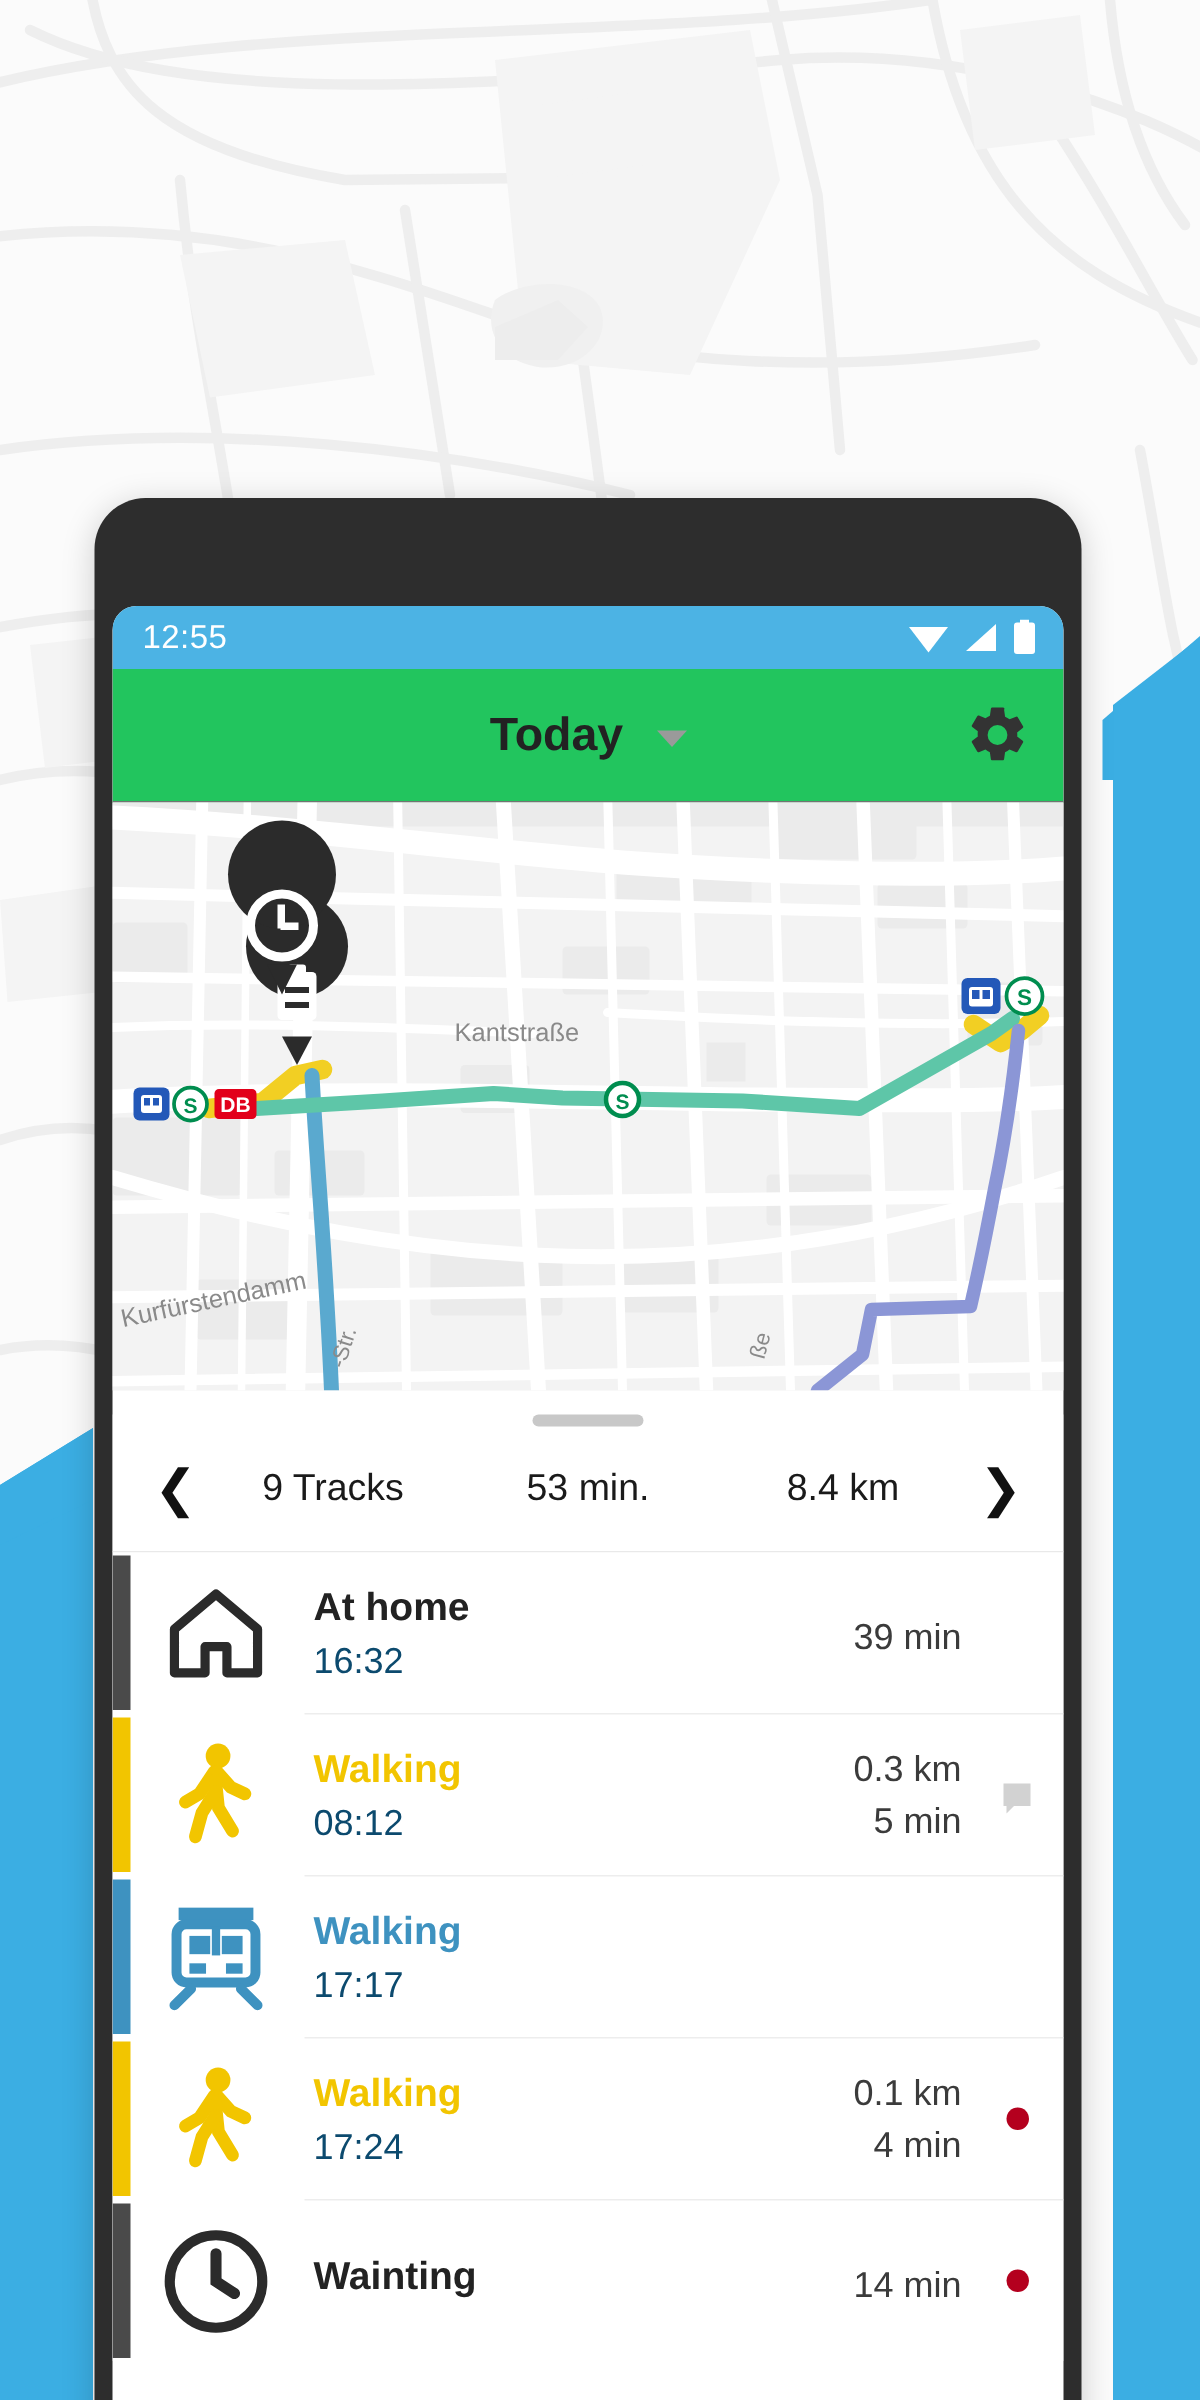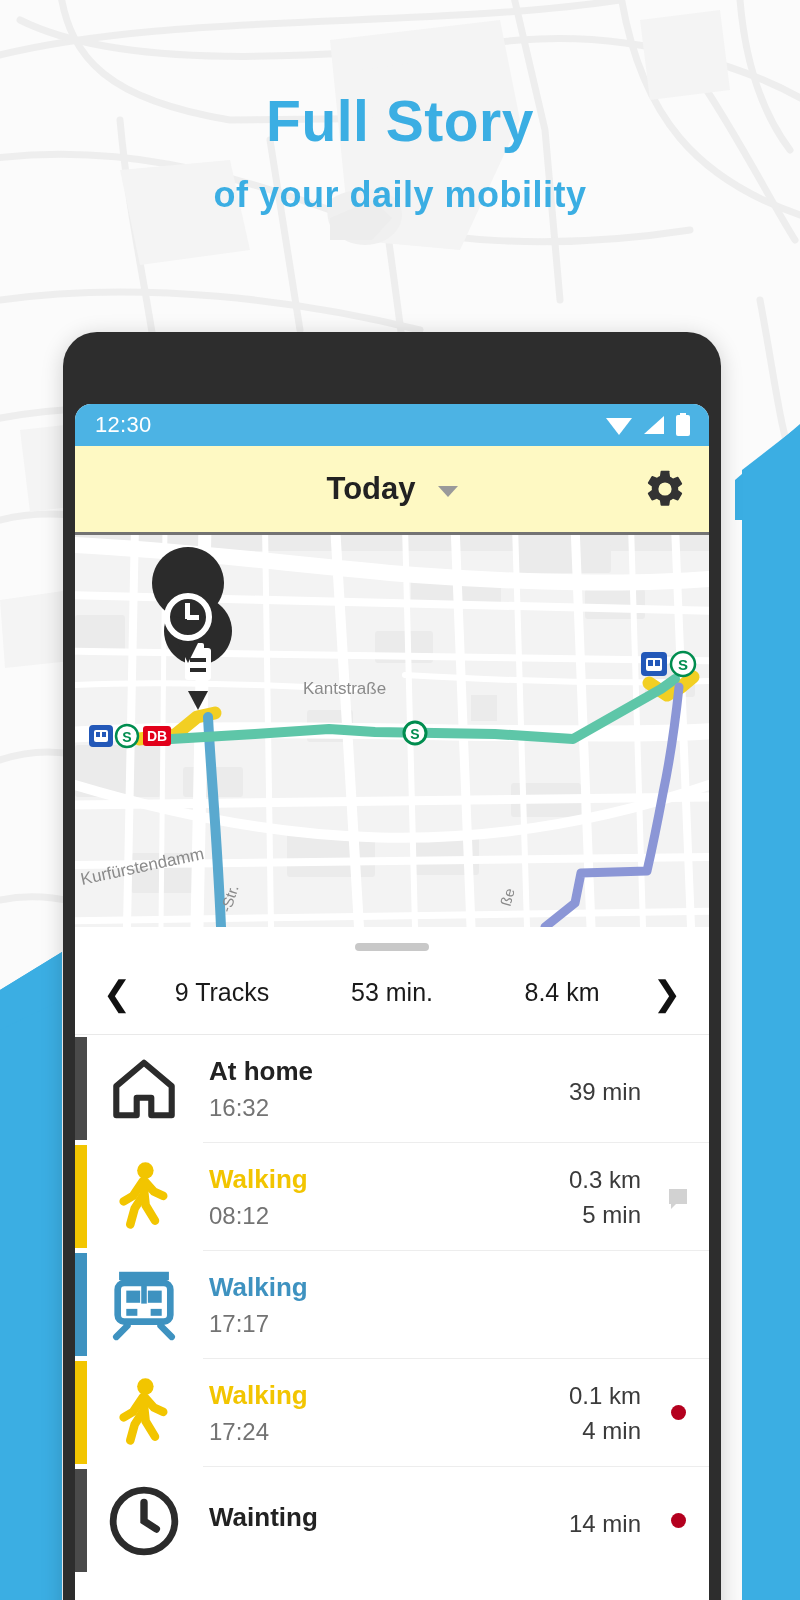--- a/index.html
+++ b/index.html
@@ -59,23 +59,23 @@
   .statusbar {
     height: 42px; background: #4CB3E4;
     display: flex; align-items: center;
     padding: 0 18px 0 20px; color: #fff;
   }
   .statusbar .clock { font-size: 22px; font-weight: normal; letter-spacing: .3px;}
   .statusbar .sb-icons { margin-left:auto; display:flex; align-items:center; gap:9px; }
 
   
   .appbar {
-    height: 89px; background: #fef9c3;
+    height: 89px; background: #22c55e;
     display: flex; align-items: center; position: relative;
-    border-bottom: 3px solid #737373;
+    border-bottom: 1px solid #737373;
   }
   .appbar .title-wrap {
     position:absolute; left:0; right:0; display:flex;
     justify-content:center; align-items:center; gap: 22px;
   }
   .appbar .title { font-size: 31px; font-weight: bold; color: #222; }
   .caret {
     width:0;height:0;border-left:10px solid transparent;border-right:10px solid transparent;
     border-top:11px solid #9a9a9a; margin-top:4px;
   }
@@ -102,21 +102,21 @@
   .summary .chev { font-size: 34px; color:#111; width: 40px; text-align:center; line-height:1;}
   .summary .cell { flex:1; text-align:center; font-size:25px; color:#1a1a1a; }
 
   
   .tracks { background: #fff; }
   .row { display:flex; align-items:center; height: 107px; position:relative; padding-left: 10px; }
   .row .bar { position:absolute; left:0; top:2px; bottom:2px; width: 12px; }
   .row .icon { width: 118px; display:flex; justify-content:center; align-items:center; }
   .row .texts { flex: 1; padding-left: 6px; }
   .row .r-title { font-size: 26px; font-weight: bold; line-height:1.25; }
-  .row .r-time { font-size: 24px; color:#737373; margin-top: 6px; }
+  .row .r-time { font-size: 24px; color:#0c4a6e; margin-top: 6px; }
   .row .metrics { text-align:right; padding-right: 6px; min-width: 130px; }
   .row .m1 { font-size: 24px; color:#3b3b3b; line-height:1.3; }
   .row .m2 { font-size: 24px; color:#3b3b3b; margin-top: 6px; }
   .row .trail { width: 62px; display:flex; justify-content:center; align-items:center; }
   .sep { height:1px; background:#ededed; margin-left: 128px; }
   .dot-red { width: 15px; height:15px; border-radius:50%; background:#b4001e; }
   .comment-ico { width:18px; height:15px; background:#d2d2d2; position:relative; }
   .comment-ico::after {
     content:""; position:absolute; left:2px; top:15px;
     border-left:5px solid #d2d2d2; border-bottom:5px solid transparent;
@@ -170,30 +170,26 @@
   <div class="blue-accents">
     <svg viewBox="0 0 800 1600" width="800" height="1600" xmlns="http://www.w3.org/2000/svg">
       <path d="M800 470 L 800 1600 L 742 1600 L 742 520 Z" fill="#3BAEE3"></path>
       <path d="M742 520 L 800 470 L 800 425 L 742 470 Z" fill="#3BAEE3"></path>
       <path d="M735 480 L 800 424 L 800 520 L 735 520 Z" fill="#3BAEE3"></path>
       <path d="M62 1600 L 0 1600 L 0 990 L 62 952 Z" fill="#3BAEE3"></path>
       <path d="M0 990 L 62 952 L 62 1000 L 0 1030 Z" fill="#3BAEE3"></path>
     </svg>
   </div>
 
-  <div class="headline">
-    <h1>Full Story</h1>
-    <h2>of your daily mobility</h2>
-  </div>
 
   <div class="phone">
     <div class="screen">
 
       <div class="statusbar">
-        <div class="clock">12:30</div>
+        <div class="clock">12:55</div>
         <div class="sb-icons">
           <svg width="28" height="22" viewBox="0 0 28 22">
             <path d="M1 4 L27 4 L14 21 Z" fill="#fff"></path>
           </svg>
           <svg width="24" height="22" viewBox="0 0 24 22">
             <path d="M22 2 L22 20 L2 20 Z" fill="#fff"></path>
           </svg>
           <svg width="16" height="24" viewBox="0 0 16 24">
             <rect x="5" y="0" width="6" height="3" fill="#fff"></rect>
             <rect x="1" y="2" width="14" height="21" rx="2" fill="#fff"></rect>

